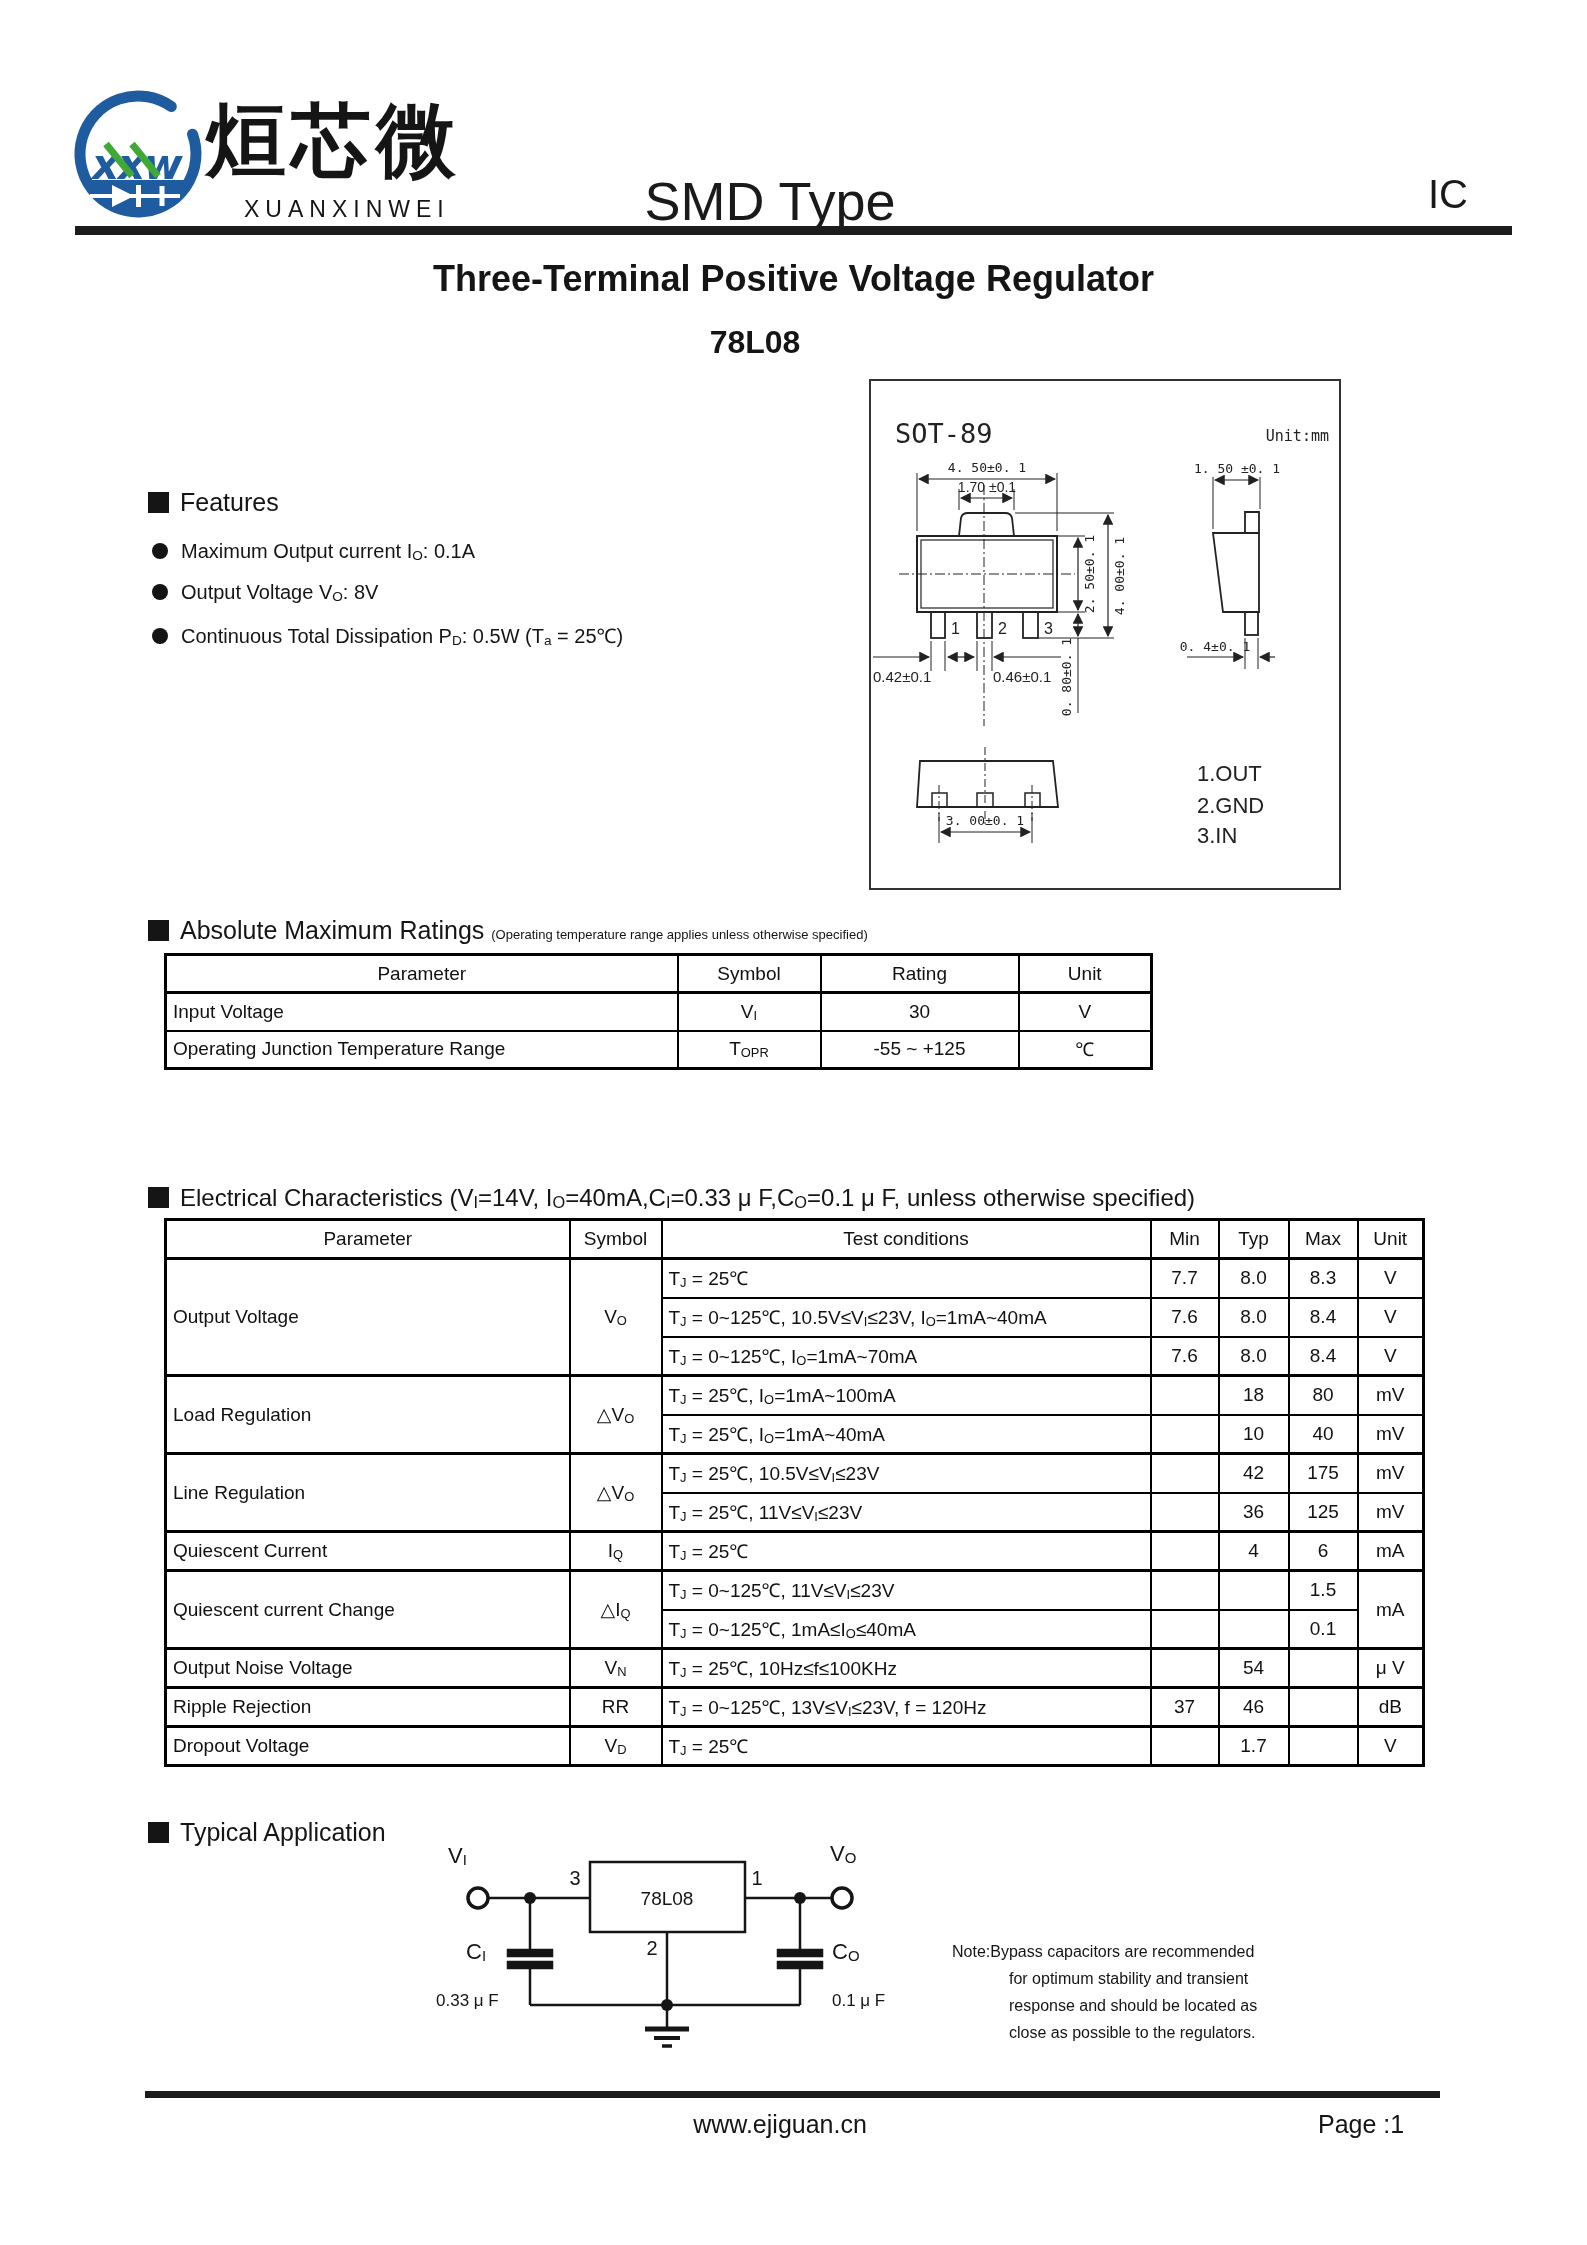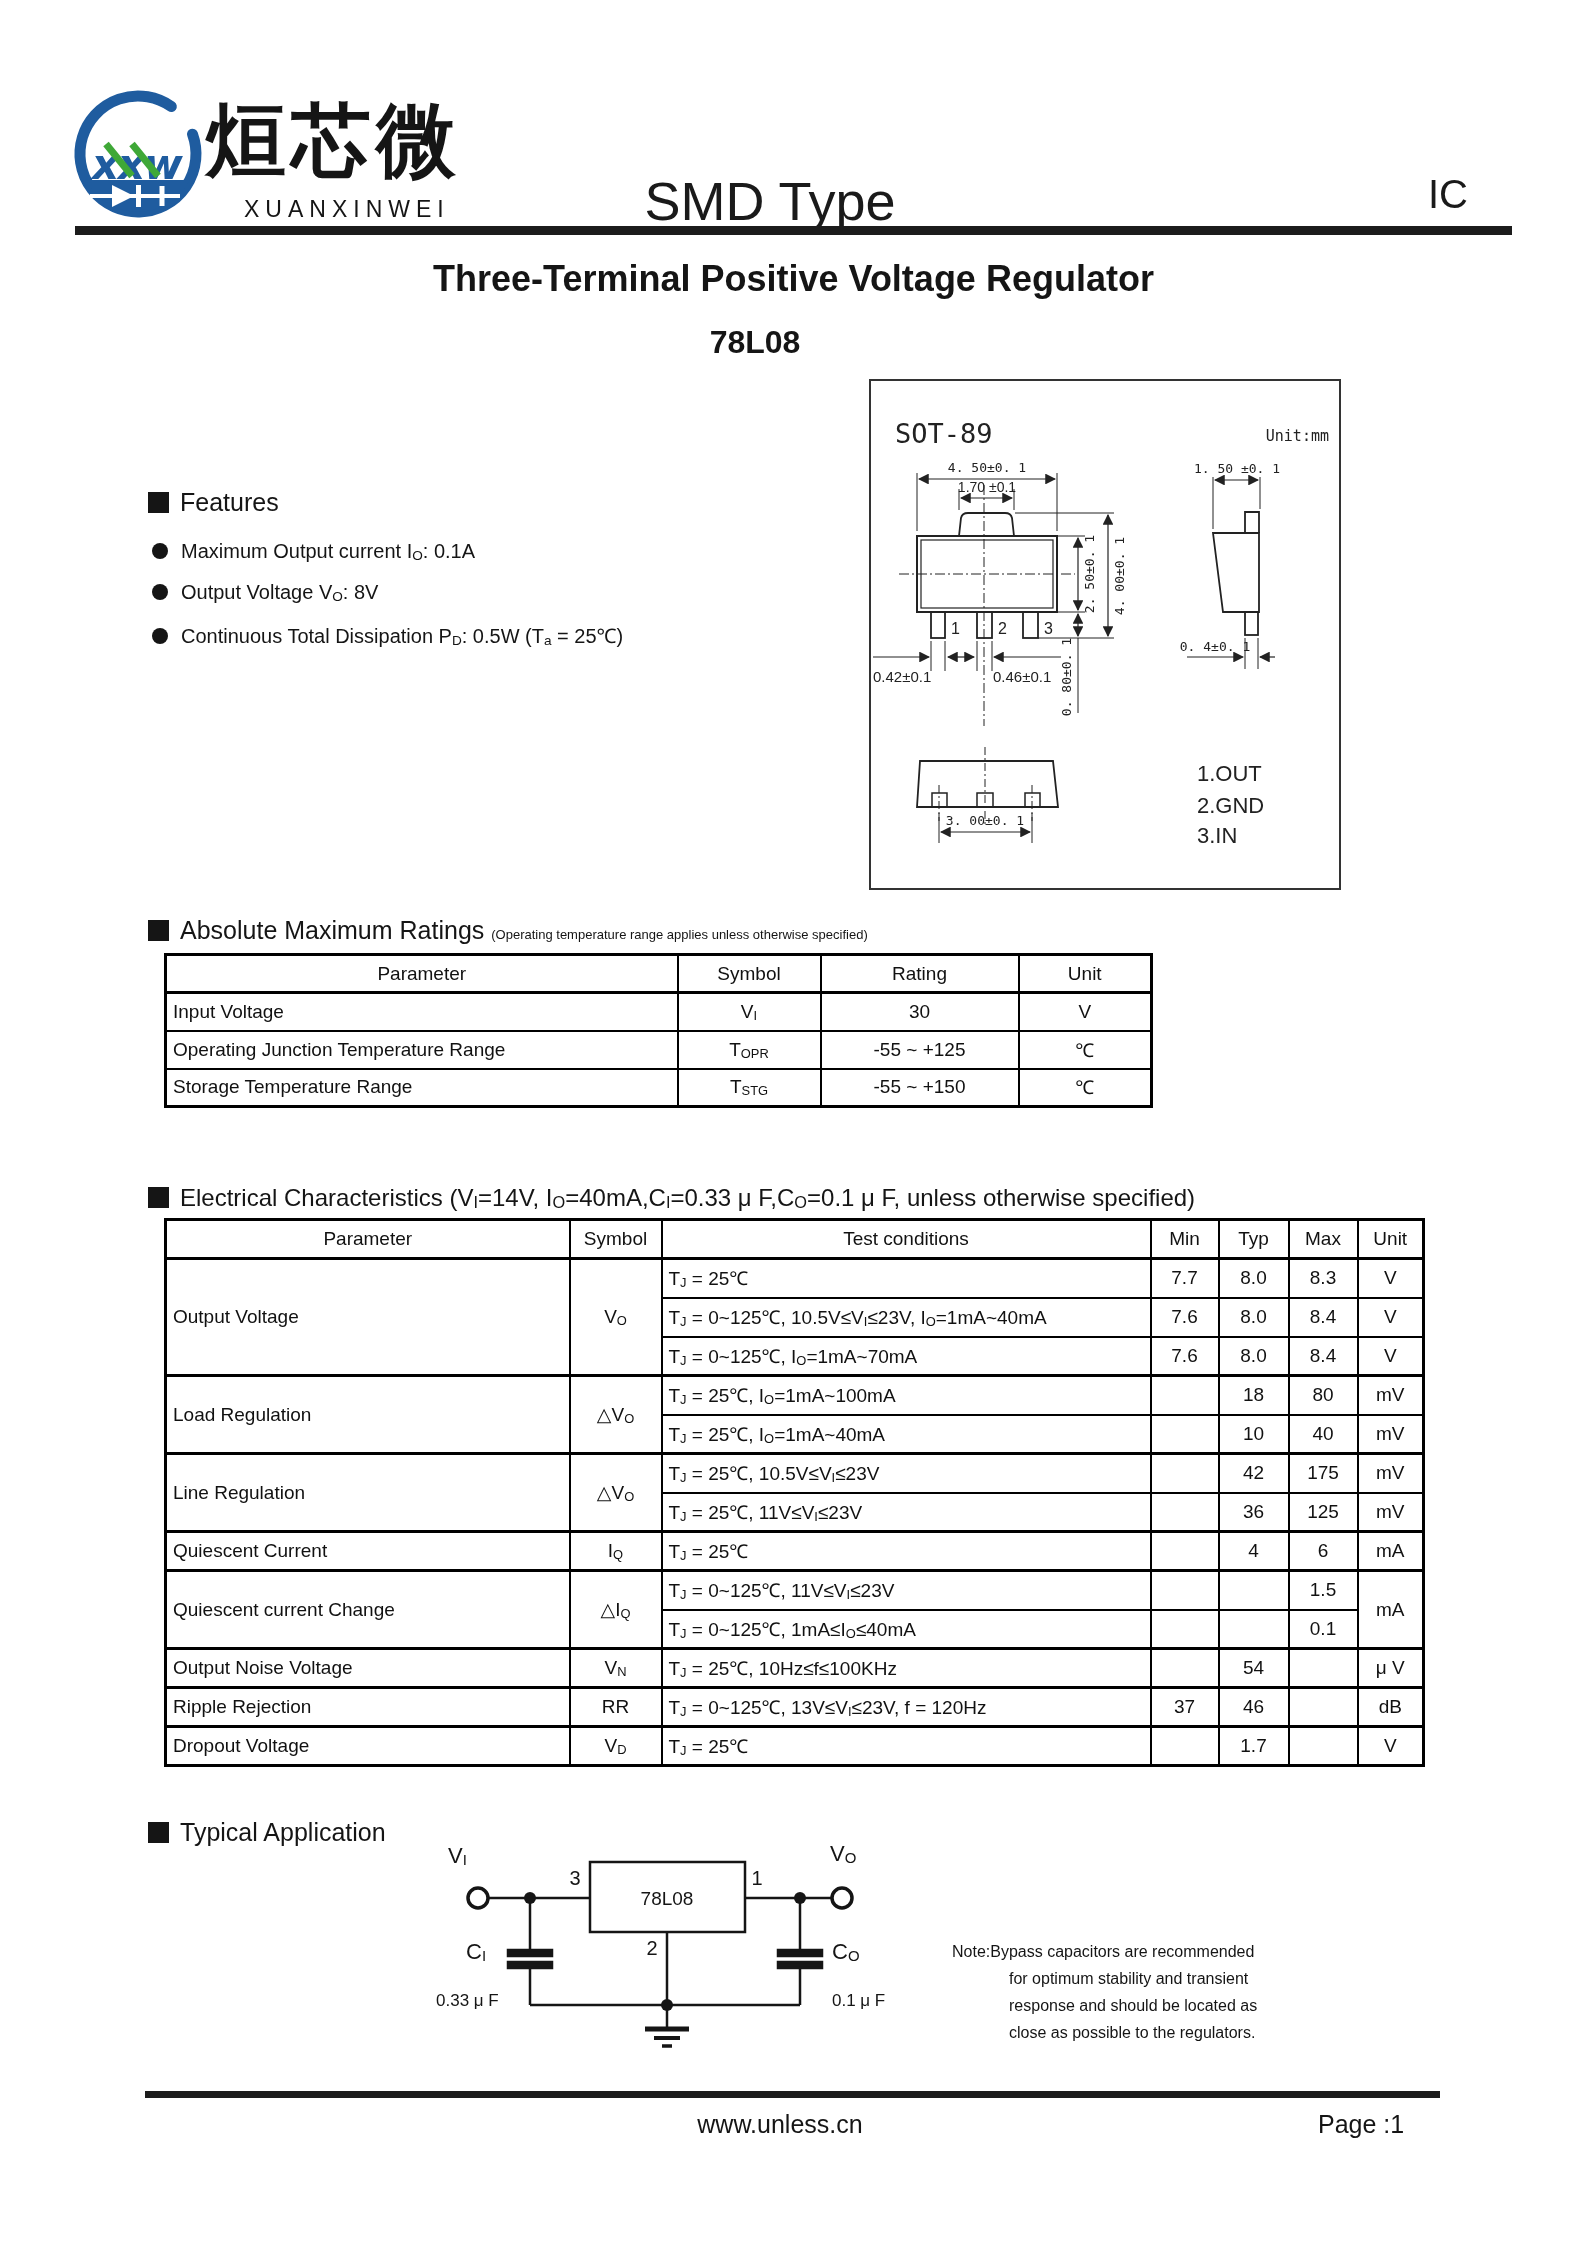--- a/index.html
+++ b/index.html
@@ -214,26 +214,20 @@
   <tr>
     <td class="l">Input Voltage</td>
     <td class="c">V<sub>I</sub></td>
     <td class="c">30</td>
     <td class="c">V</td>
   </tr>
   <tr>
     <td class="l">Operating Junction Temperature Range</td>
     <td class="c">T<sub>OPR</sub></td>
     <td class="c">-55 ~ +125</td>
-    <td class="c">℃</td>
-  </tr>
-  <tr>
-    <td class="l">Storage Temperature Range</td>
-    <td class="c">T<sub>STG</sub></td>
-    <td class="c">-55 ~ +150</td>
     <td class="c">℃</td>
   </tr>
 </tbody>
   </table>
 
 <div class="abs sect" style="left:148px;top:1184px;font-size:24px;">
   <span class="sq"></span><span>Electrical Characteristics (V<sub>I</sub>=14V, I<sub>O</sub>=40mA,C<sub>I</sub>=0.33 μ F,C<sub>O</sub>=0.1 μ F, unless otherwise specified)</span>
 </div>
 <table id="ec-table" class="ds abs" style="left:164px;top:1218px;width:1258px;">
   <colgroup>
@@ -412,14 +406,14 @@
 </div>
 
 <div class="abs" style="left:952px;top:1938px;">
   <div class="note-line">Note:Bypass capacitors are recommended</div>
   <div class="note-line" style="margin-left:57px;">for optimum stability and transient</div>
   <div class="note-line" style="margin-left:57px;">response and should be located as</div>
   <div class="note-line" style="margin-left:57px;">close as possible to the regulators.</div>
 </div>
 
 <div class="abs hrule" style="left:145px;top:2091px;width:1295px;height:7px;"></div>
-<div class="abs footer-site" style="left:580px;top:2110px;">www.unless.cn</div>
+<div class="abs footer-site" style="left:580px;top:2110px;">www.ejiguan.cn</div>
 <div class="abs footer-page" style="left:1318px;top:2110px;">Page :1</div>
 
 </body></html>

